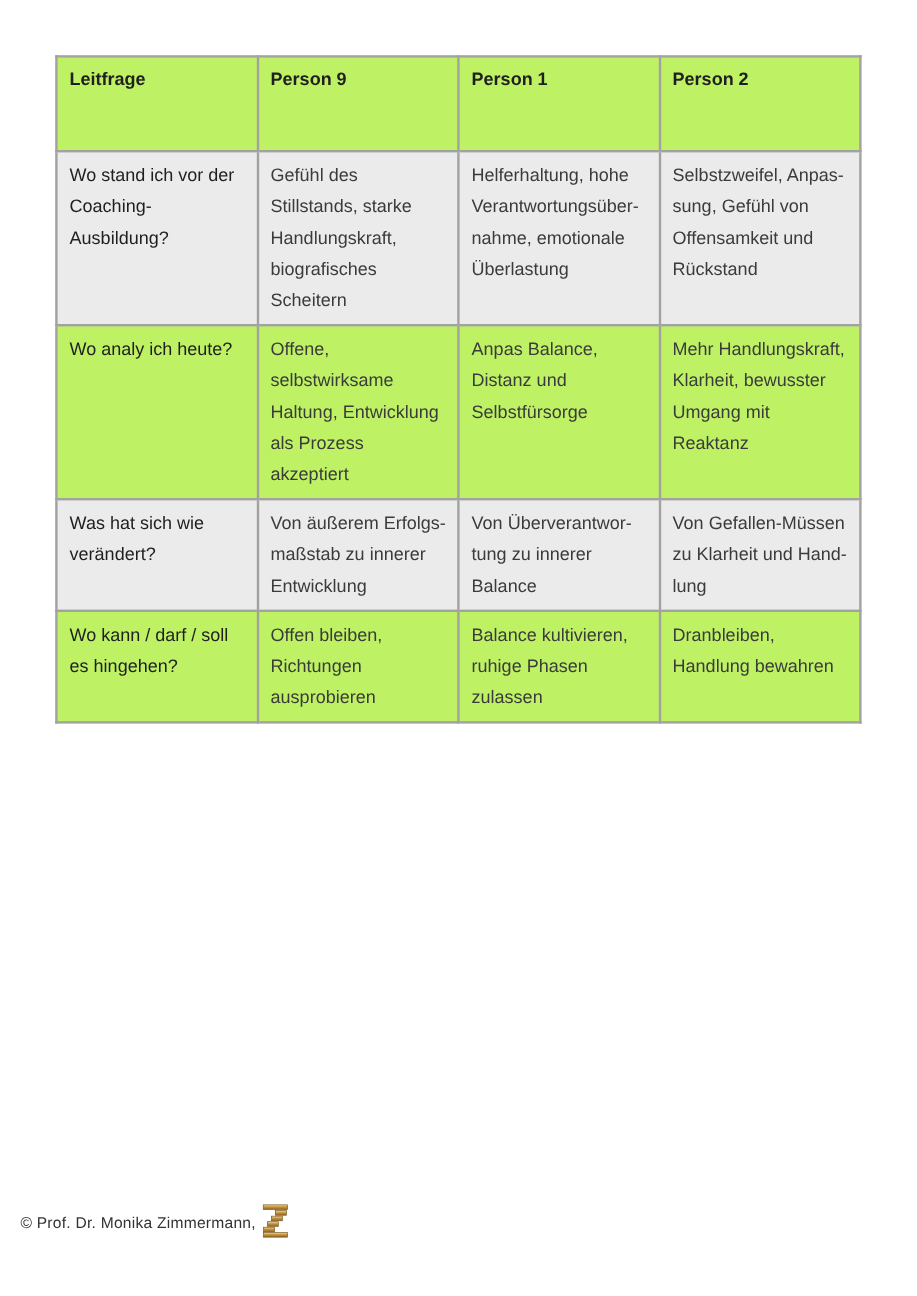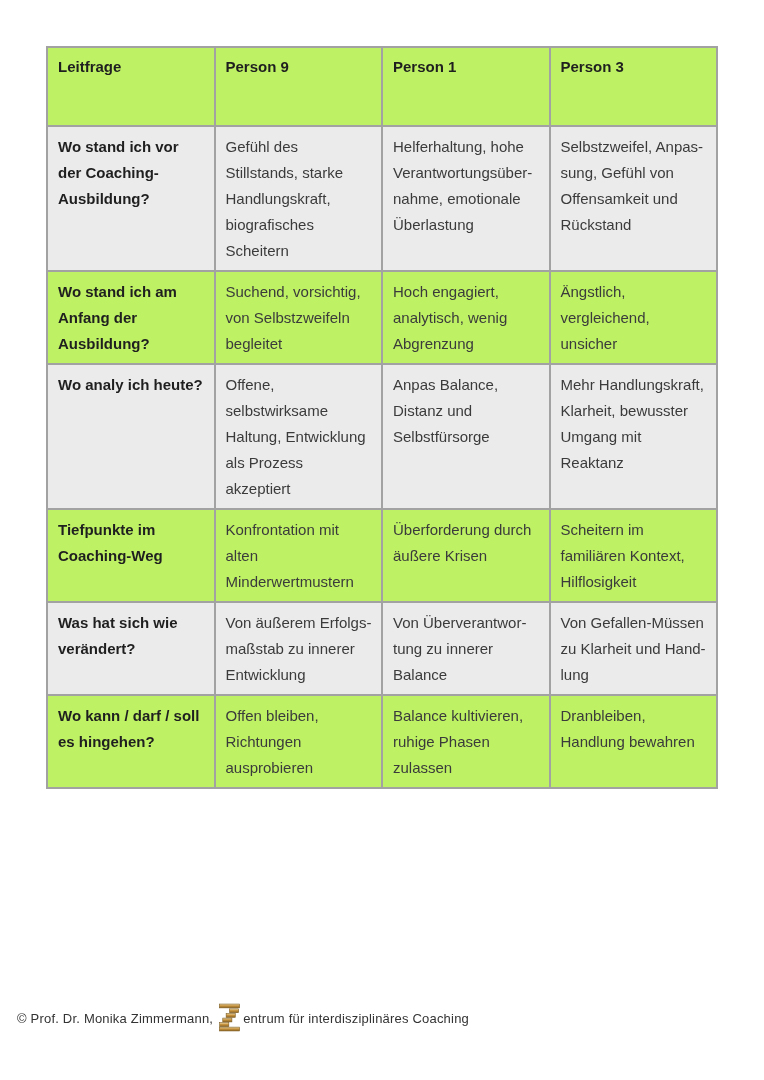--- a/index.html
+++ b/index.html
@@ -36,21 +36,21 @@
   }
   thead th {
     height: 79px;
     font-weight: 700;
     color: #1f1f1f;
     padding-top: 6px;
   }
   tbody td { height: 82px; }
   tbody tr:nth-child(odd) td { background: #ebebeb; }
   td.q {
-    font-weight: 700;
+    font-weight: 400;
     color: #1f1f1f;
   }
   .footer {
     position: absolute;
     left: 17px;
     top: 1002px;
     height: 32px;
     display: flex;
     align-items: center;
     font-size: 13px;
@@ -67,47 +67,35 @@
 </style>
 </head>
 <body>
 
 <table class="coaching">
   <thead>
     <tr>
       <th>Leitfrage</th>
       <th>Person 9</th>
       <th>Person 1</th>
-      <th>Person 3</th>
+      <th>Person 2</th>
     </tr>
   </thead>
   <tbody>
     <tr>
       <td class="q">Wo stand ich vor der Coaching-Ausbildung?</td>
       <td>Gefühl des Stillstands, starke Handlungskraft, biografisches Scheitern</td>
       <td>Helferhaltung, hohe Verantwortungsüber­nahme, emotionale Überlastung</td>
       <td>Selbstzweifel, Anpas­sung, Gefühl von Offen­samkeit und Rückstand</td>
     </tr>
     <tr>
-      <td class="q">Wo stand ich am Anfang der Ausbildung?</td>
-      <td>Suchend, vorsichtig, von Selbstzweifeln begleitet</td>
-      <td>Hoch engagiert, analy­tisch, wenig Abgrenzung</td>
-      <td>Ängstlich, vergleichend, unsicher</td>
-    </tr>
-    <tr>
       <td class="q">Wo analy ich heute?</td>
       <td>Offene, selbstwirksame Haltung, Entwicklung als Prozess akzeptiert</td>
       <td>Anpas Balance, Distanz und Selbstfürsorge</td>
       <td>Mehr Handlungskraft, Klarheit, bewusster Um­gang mit Reaktanz</td>
-    </tr>
-    <tr>
-      <td class="q">Tiefpunkte im Coaching-Weg</td>
-      <td>Konfrontation mit alten Minderwertmustern</td>
-      <td>Überforderung durch äußere Krisen</td>
-      <td>Scheitern im familiären Kontext, Hilflosigkeit</td>
     </tr>
     <tr>
       <td class="q">Was hat sich wie verändert?</td>
       <td>Von äußerem Erfolgs­maßstab zu innerer Ent­wicklung</td>
       <td>Von Überverantwor­tung zu innerer Balance</td>
       <td>Von Gefallen-Müssen zu Klarheit und Hand­lung</td>
     </tr>
     <tr>
       <td class="q">Wo kann / darf / soll es hingehen?</td>
       <td>Offen bleiben, Richtun­gen ausprobieren</td>
@@ -130,14 +118,13 @@
     </defs>
     <g fill="url(#gz)" stroke="#7a5a20" stroke-width="0.6">
       <rect x="2.5" y="1" width="21" height="4"></rect>
       <rect x="13" y="6" width="9.5" height="4"></rect>
       <rect x="9.5" y="10.8" width="9.5" height="4"></rect>
       <rect x="6" y="15.6" width="9.5" height="4"></rect>
       <rect x="2.8" y="20.4" width="9.5" height="4"></rect>
       <rect x="2.5" y="25" width="21" height="4"></rect>
     </g>
   </svg>
-  <span>entrum für interdisziplinäres Coaching</span>
 </div>
 
 </body></html>

